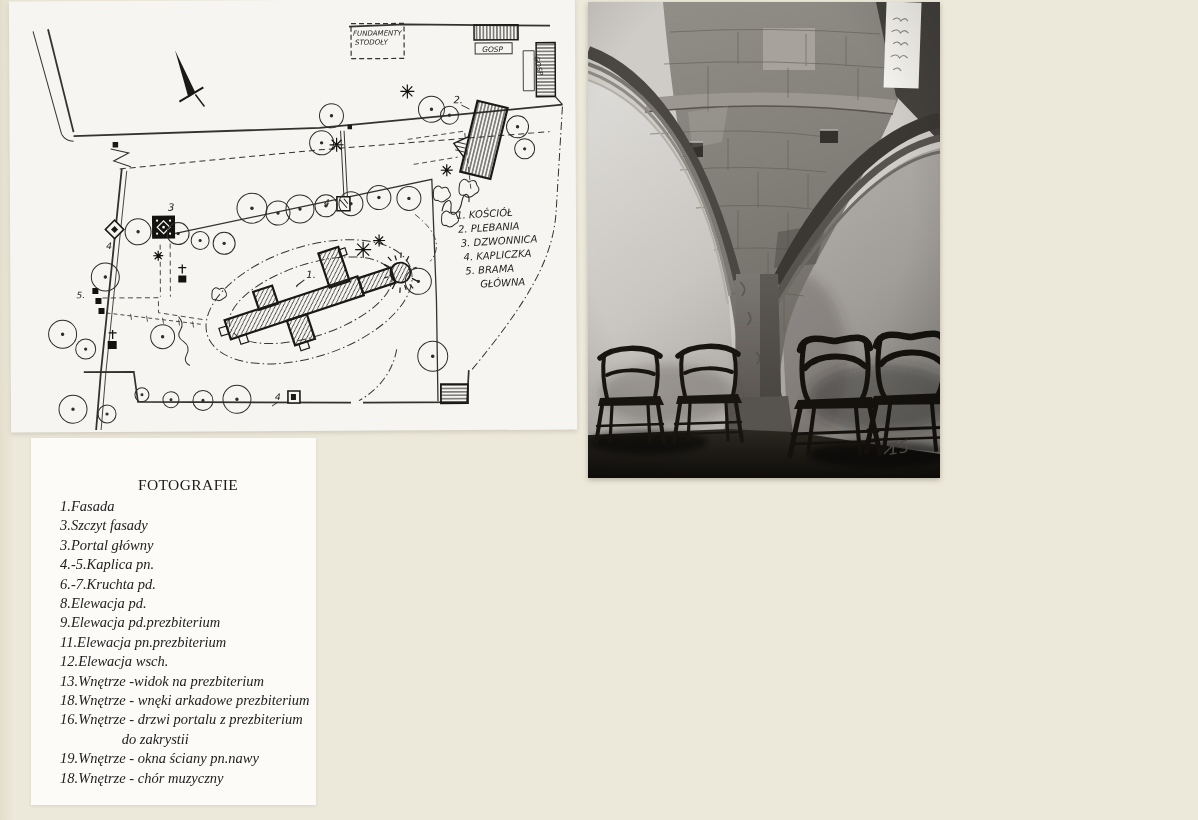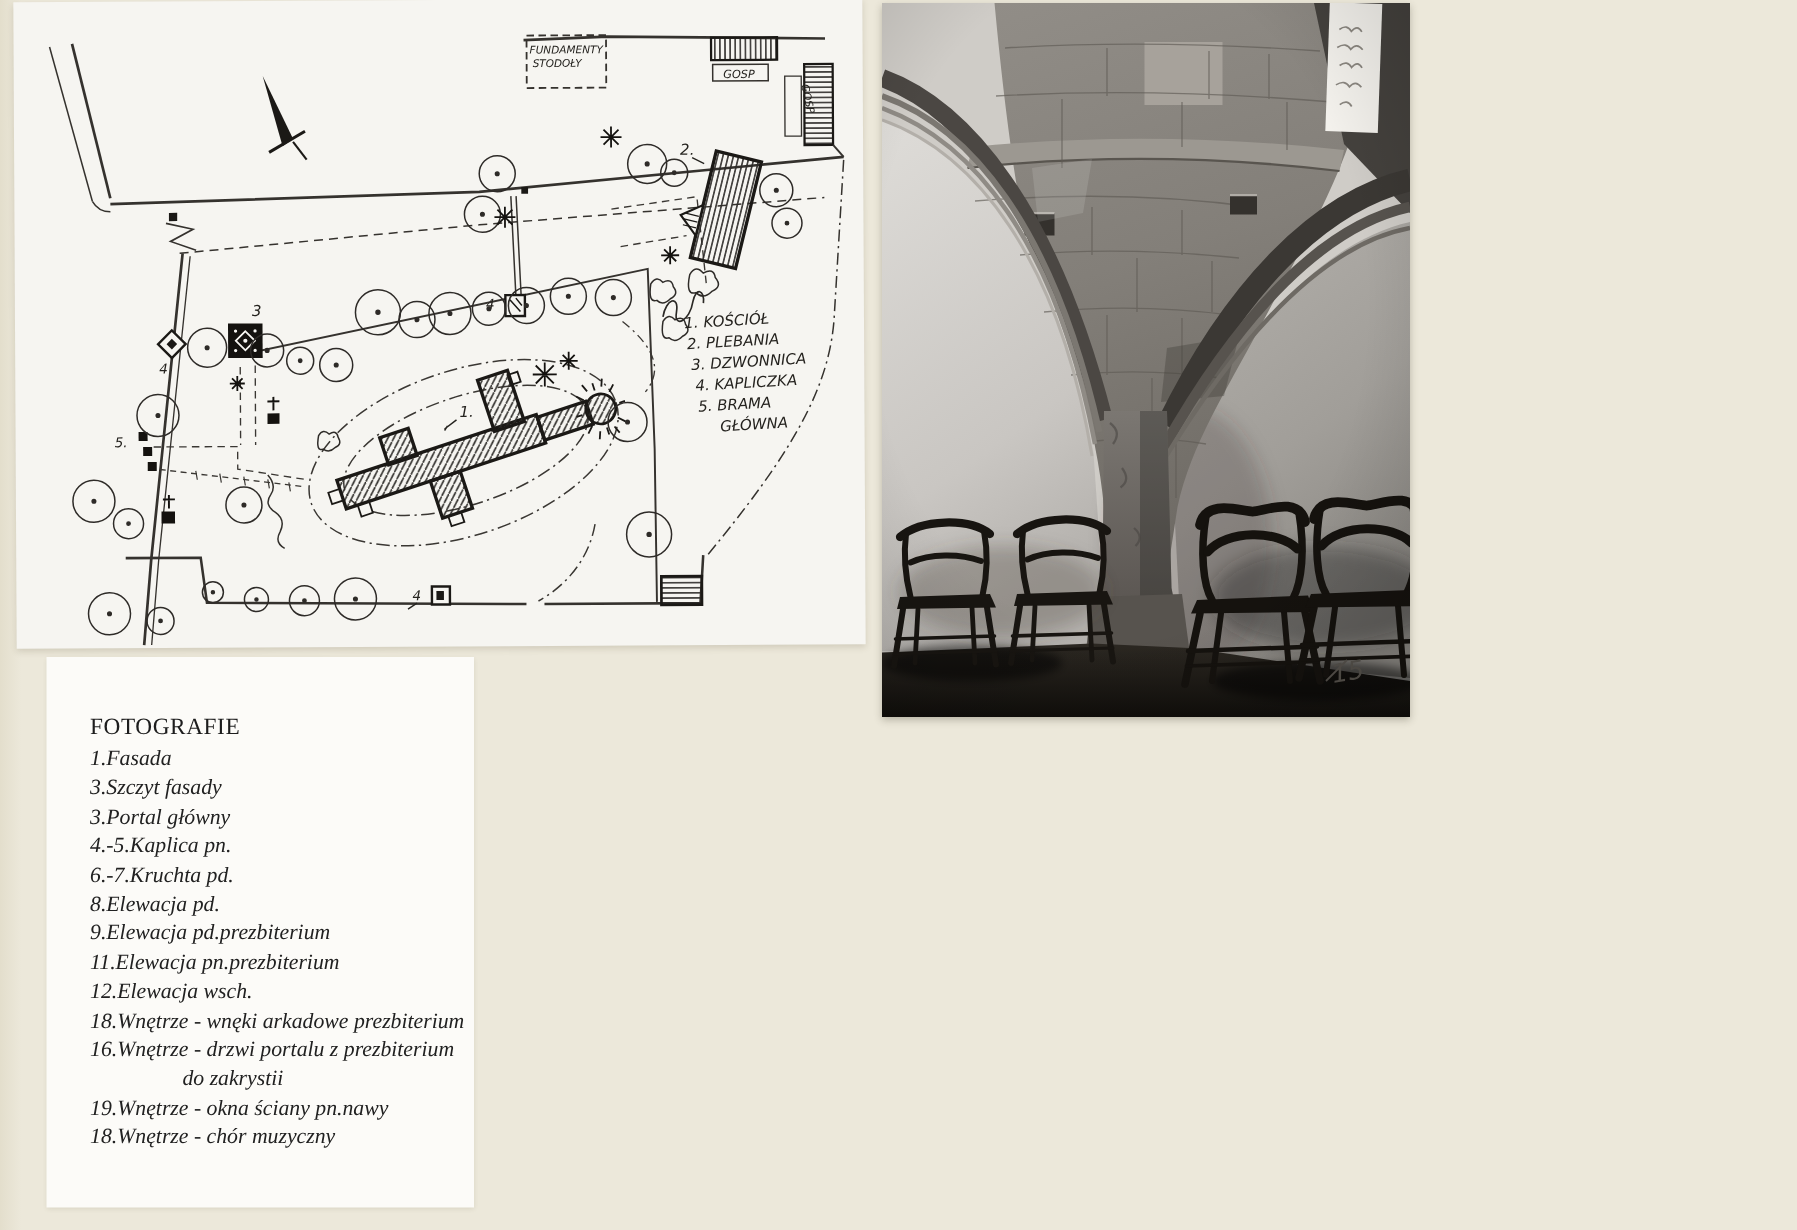--- a/index.html
+++ b/index.html
@@ -16,21 +16,21 @@
   .text-sheet{
     position:absolute;left:31px;top:438px;width:285px;height:367px;
     background:#fcfbf8;box-shadow:0 1px 3px rgba(90,80,50,.12);
   }
   .photo-print{
     position:absolute;left:588px;top:2px;width:352px;height:476px;
     background:#c9c6c1;box-shadow:0 2px 5px rgba(60,55,40,.3);
   }
   .photo-list-title{
     margin:0;padding:38px 0 3px 29px;font-size:15.5px;font-weight:normal;
-    letter-spacing:.4px;color:#1d1d1d;
+    letter-spacing:.4px;color:#1d1d1d;text-align:center;
   }
   .photo-list{
     margin:0;padding:0 0 0 29px;list-style:none;
     font-size:14.5px;line-height:19.4px;color:#212121;
   }
   .photo-list li{white-space:pre-wrap;font-style:italic;}
   .hw{font-family:"DejaVu Sans",sans-serif;font-style:italic;fill:#25231f;}
   svg text{user-select:none;}
 </style>
 </head>
@@ -361,20 +361,21 @@
 
       <li>8.Elewacja pd.</li>
 
       <li>9.Elewacja pd.prezbiterium</li>
 
 
       <li>11.Elewacja pn.prezbiterium</li>
 
       <li>12.Elewacja wsch.</li>
 
+      <li>13.Wnętrze -widok na prezbiterium</li>
 
 
       <li>18.Wnętrze - wnęki arkadowe prezbiterium</li>
 
       <li>16.Wnętrze - drzwi portalu z prezbiterium
                  do zakrystii</li>
 
       <li>19.Wnętrze - okna ściany pn.nawy</li>
 
       <li>18.Wnętrze - chór muzyczny</li>

